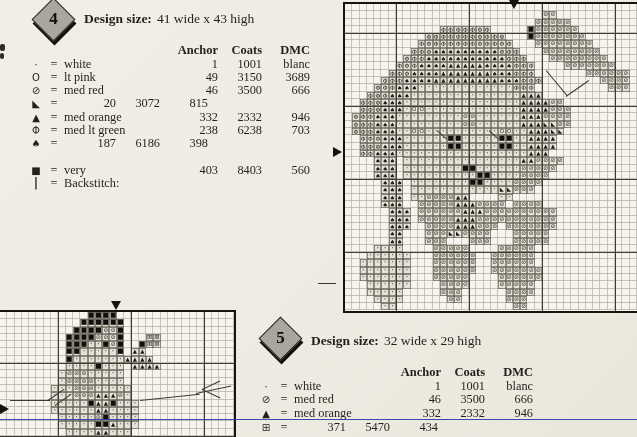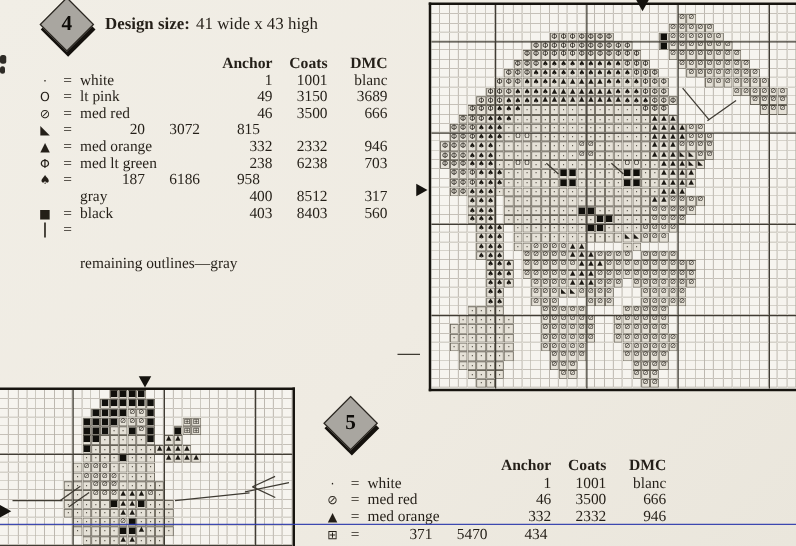--- a/index.html
+++ b/index.html
@@ -119,48 +119,43 @@
     <span class="kname">med lt green</span>
     <span class="knum">238</span>
     <span class="knum2">6238</span>
     <span class="knum3">703</span>
   </div>
   <div class="krow" style="top:137.3px;left:28px;width:282px;">
     <span class="ksym">♠</span>
     <span class="keq">=</span>
     <span class="knum">187</span>
     <span class="knum2">6186</span>
-    <span class="knum3">958</span>
-  </div>
-  <div class="krow" style="top:150.6px;left:28px;width:282px;">
-    <span class="ksym"></span>
-    <span class="keq"></span>
-    <span class="kname">gray</span>
-    <span class="knum">400</span>
-    <span class="knum2">8512</span>
-    <span class="knum3">317</span>
+    <span class="knum3">398</span>
   </div>
   <div class="krow" style="top:163.9px;left:28px;width:282px;">
     <span class="ksym">■</span>
     <span class="keq">=</span>
-    <span class="kname">black</span>
+    <span class="kname">very</span>
     <span class="knum">403</span>
     <span class="knum2">8403</span>
     <span class="knum3">560</span>
   </div>
   <div class="krow" style="top:177.2px;left:28px;width:282px;">
     <span class="ksym bsym">|</span>
     <span class="keq">=</span>
+    <span class="kname">Backstitch:</span>
   </div>
-  <div class="subline" style="left:64px;top:203.8px;">remaining outlines—gray</div>
 
   <div class="badge" style="left:265px;top:323px;">
     <div class="dshadow"></div>
     <div class="dface"></div>
     <div class="dnum">5</div>
+  </div>
+  <div class="size-line" style="left:311px;top:333px;">
+    <span class="lbl">Design size:</span><span>32 wide x 29 high</span>
   </div>
 
   <div class="krow khead" style="top:366px;left:258px;width:275px;">
     <span class="ksym"></span>
       <span class="keq"></span>
       <span class="kname"></span>
     <span class="knum">Anchor</span>
     <span class="knum2">Coats</span>
     <span class="knum3">DMC</span>
   </div>

